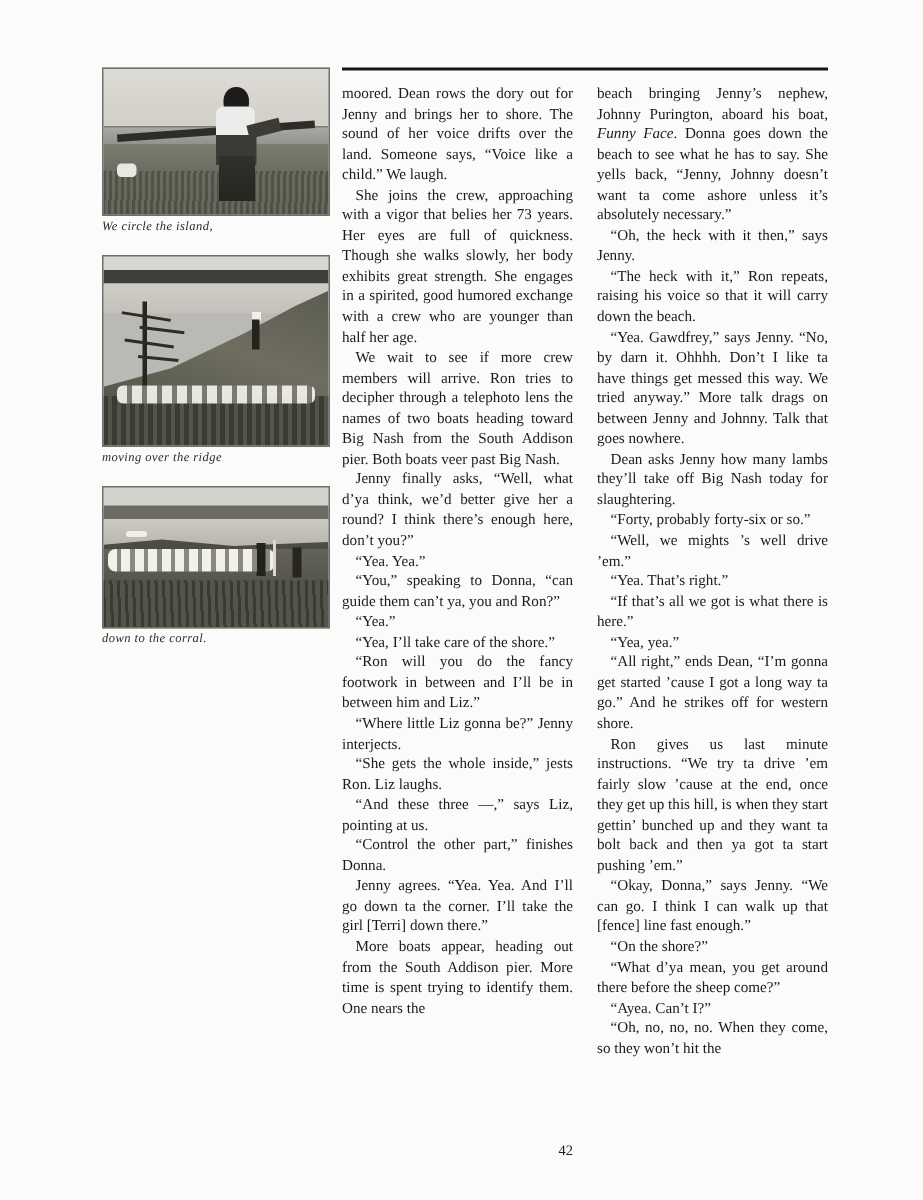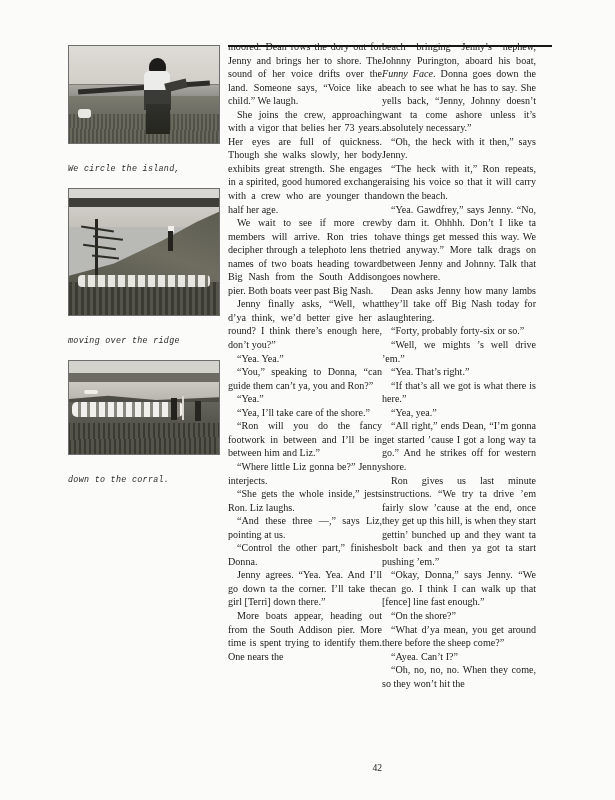--- a/index.html
+++ b/index.html
@@ -34,26 +34,26 @@
     box-sizing: border-box;
     position: relative;
     overflow: hidden;
     background: #b9b9b5;
   }
   .photo-1 { height: 99px; }
   .photo-2 { height: 128px; }
   .photo-3 { height: 95px; }
 
   .caption {
-    font-family: Liberation Mono, monospace;
+    font-family: Liberation Serif, serif;
     font-style: italic;
     font-size: 8.4px;
     color: #2b2b2b;
     letter-spacing: 0.3px;
-    margin-top: 20px;
+    margin-top: 2px;
     line-height: 1.2;
   }
 
   
   .ph1-sky {
     position: absolute; left: 0; top: 0; width: 100%; height: 44%;
     background: linear-gradient(#dedcd6, #cfcdc6);
   }
   .ph1-water {
     position: absolute; left: 0; top: 40%; width: 100%; height: 14%;
@@ -203,23 +203,24 @@
     position: absolute;
     left: 228px;
     top: 45px;
     width: 324px;
     height: 2px;
     background: #161616;
   }
   .cols {
     position: absolute;
     left: 228px;
-    top: 40px;
+    top: 56px;
     width: 324px;
     display: flex;
+    gap: 16px;
   }
   .col { width: 154px; }
   .col p {
     margin: 0;
     font-family: "Liberation Serif", serif;
     font-size: 10.1px;
     line-height: 13.55px;
     text-align: justify;
     text-justify: inter-word;
     color: #1a1a1a;

